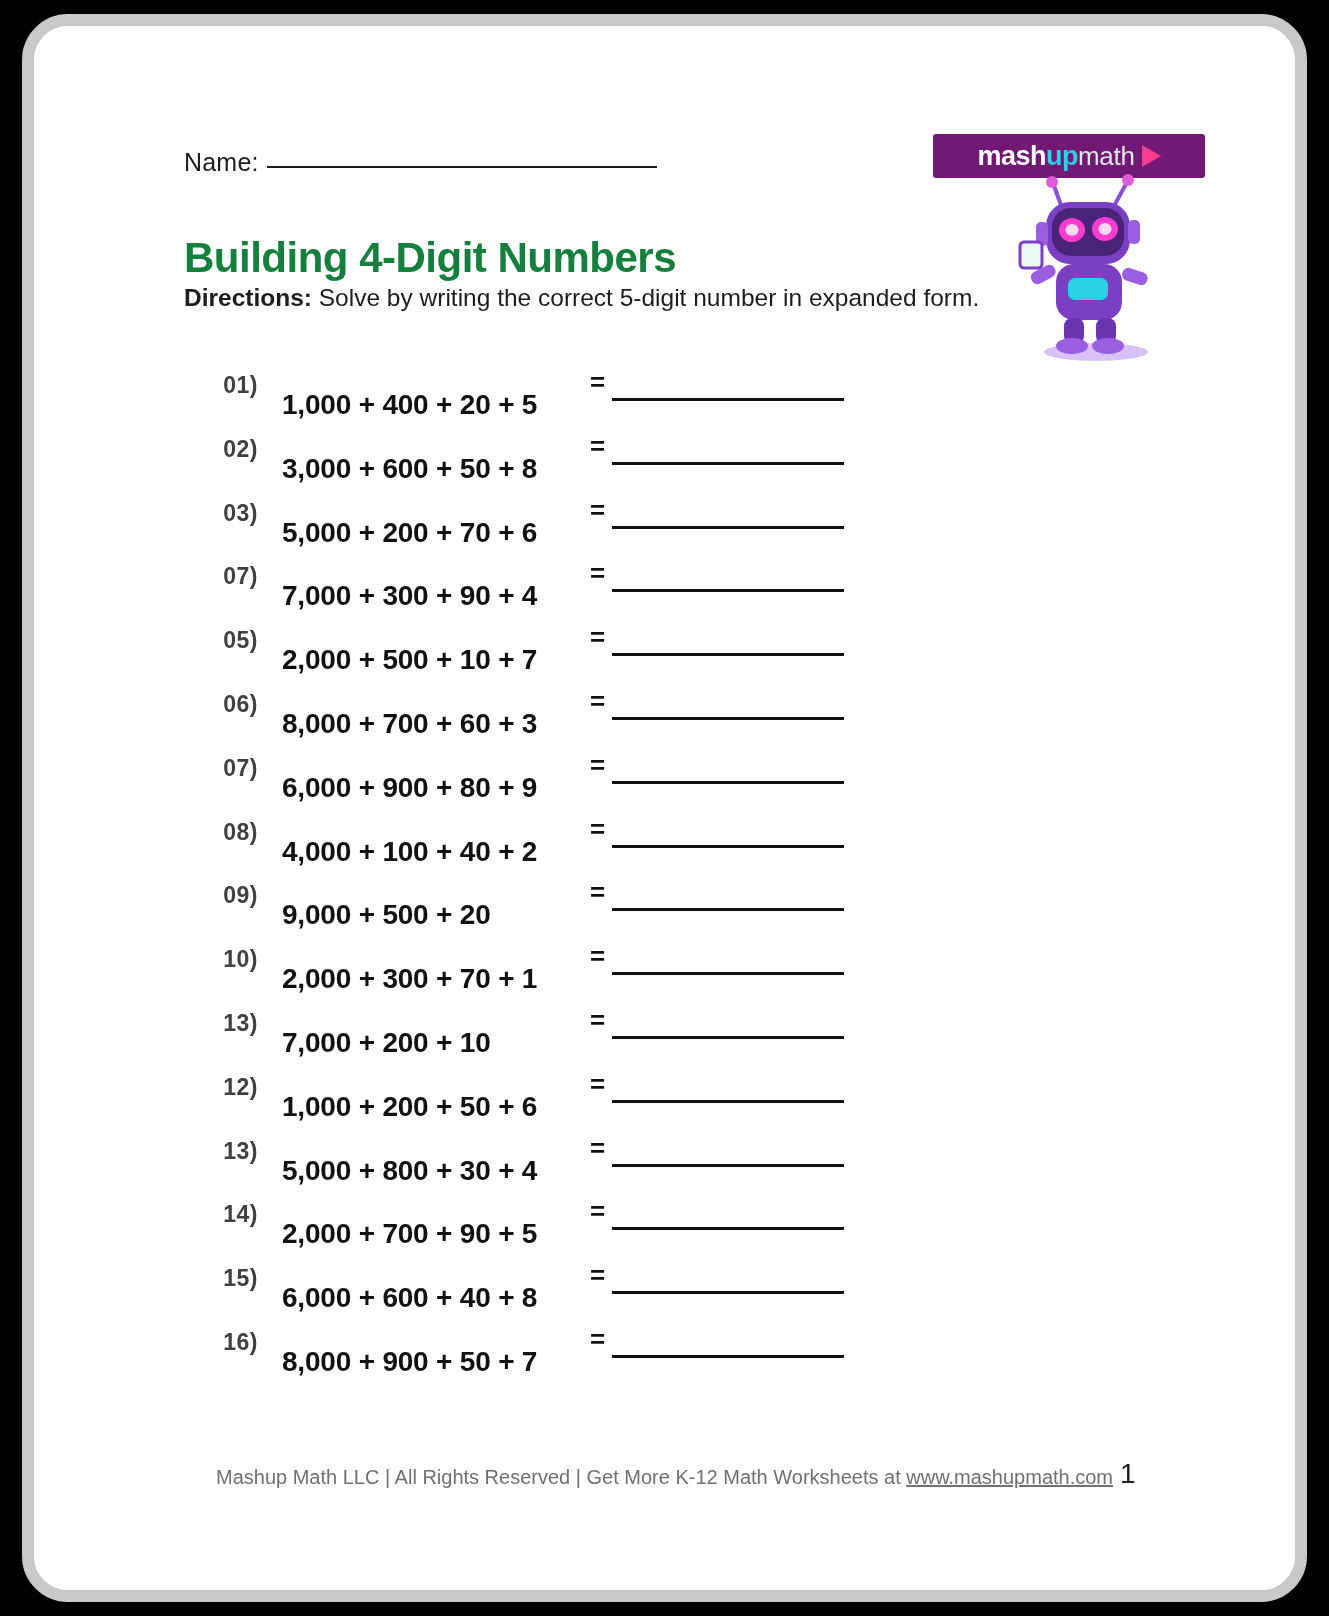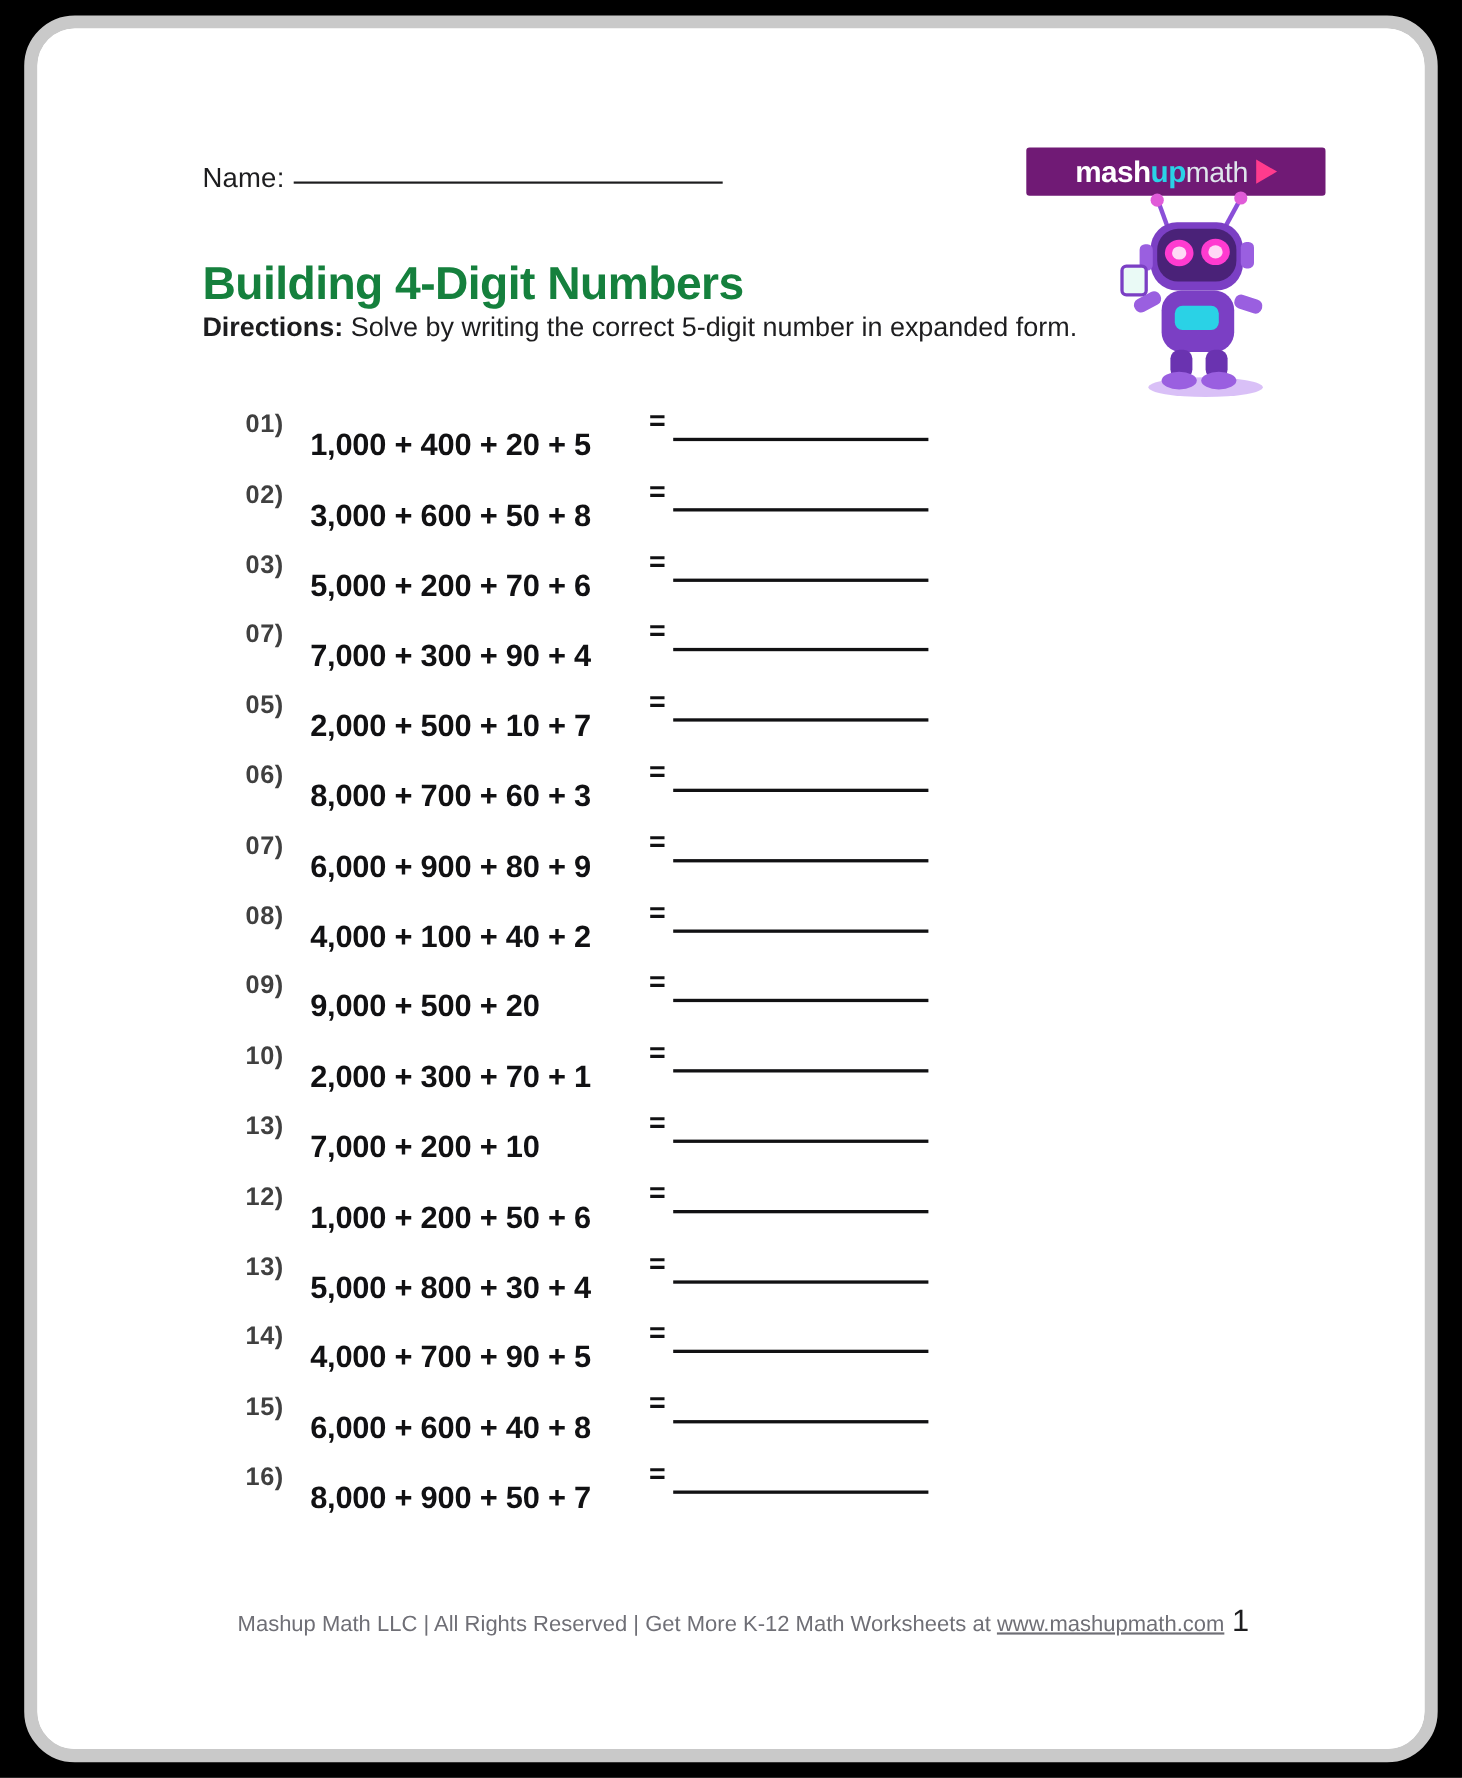--- a/index.html
+++ b/index.html
@@ -331,21 +331,21 @@
 
       <div class="prow">
         <span class="pnum">13)</span>
         <span class="pexp">5,000 + 800 + 30 + 4</span>
         <span class="peq">=</span>
         <span class="pline"></span>
       </div>
 
       <div class="prow">
         <span class="pnum">14)</span>
-        <span class="pexp">4,000 + 700 + 90 + 5</span>
+        <span class="pexp">2,000 + 700 + 90 + 5</span>
         <span class="peq">=</span>
         <span class="pline"></span>
       </div>
 
       <div class="prow">
         <span class="pnum">15)</span>
         <span class="pexp">6,000 + 600 + 40 + 8</span>
         <span class="peq">=</span>
         <span class="pline"></span>
       </div>

